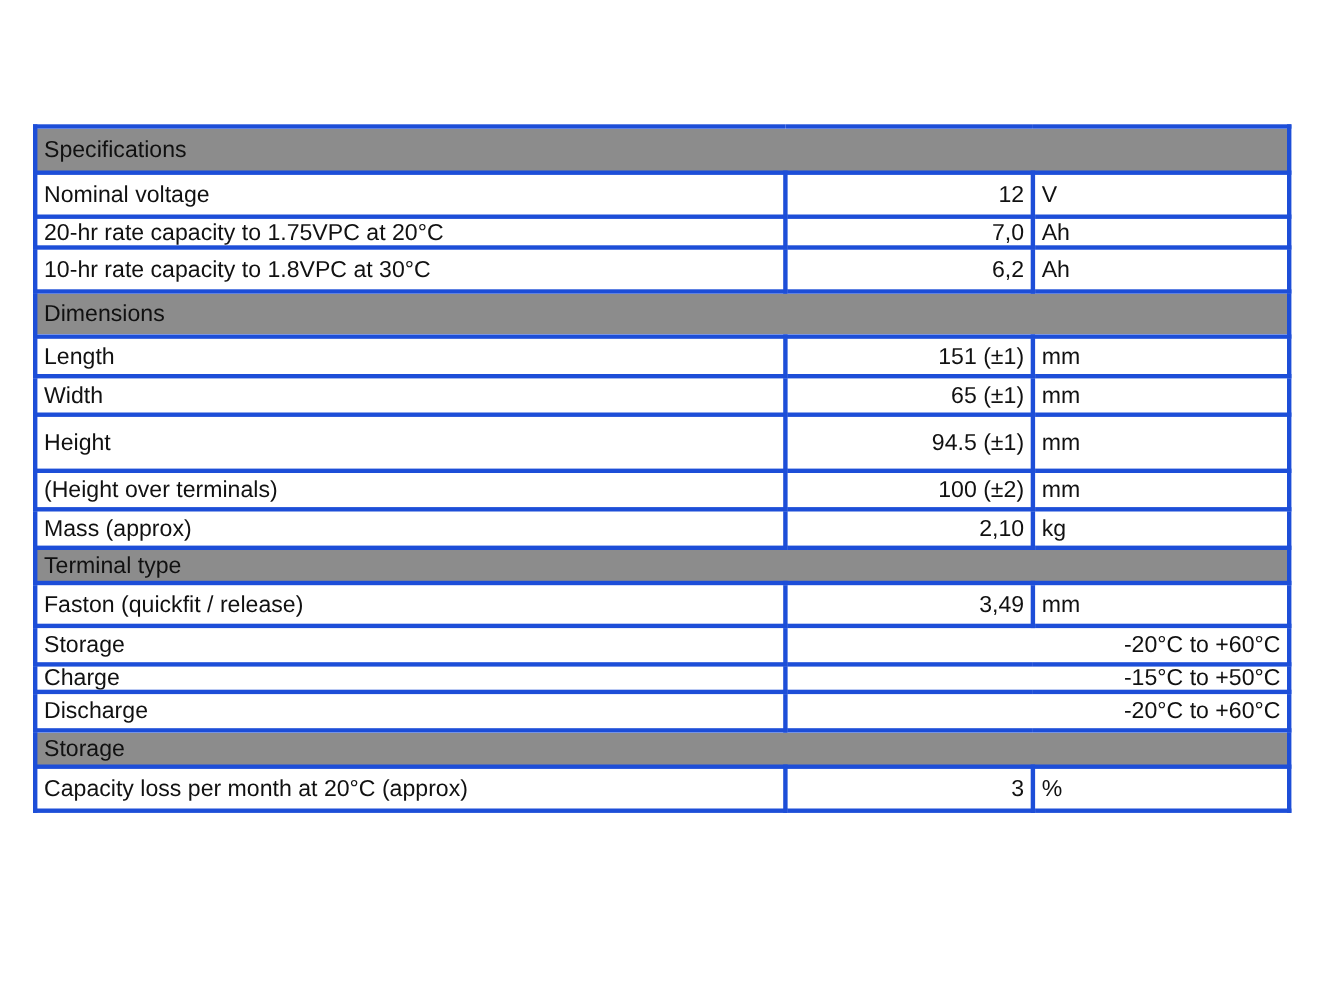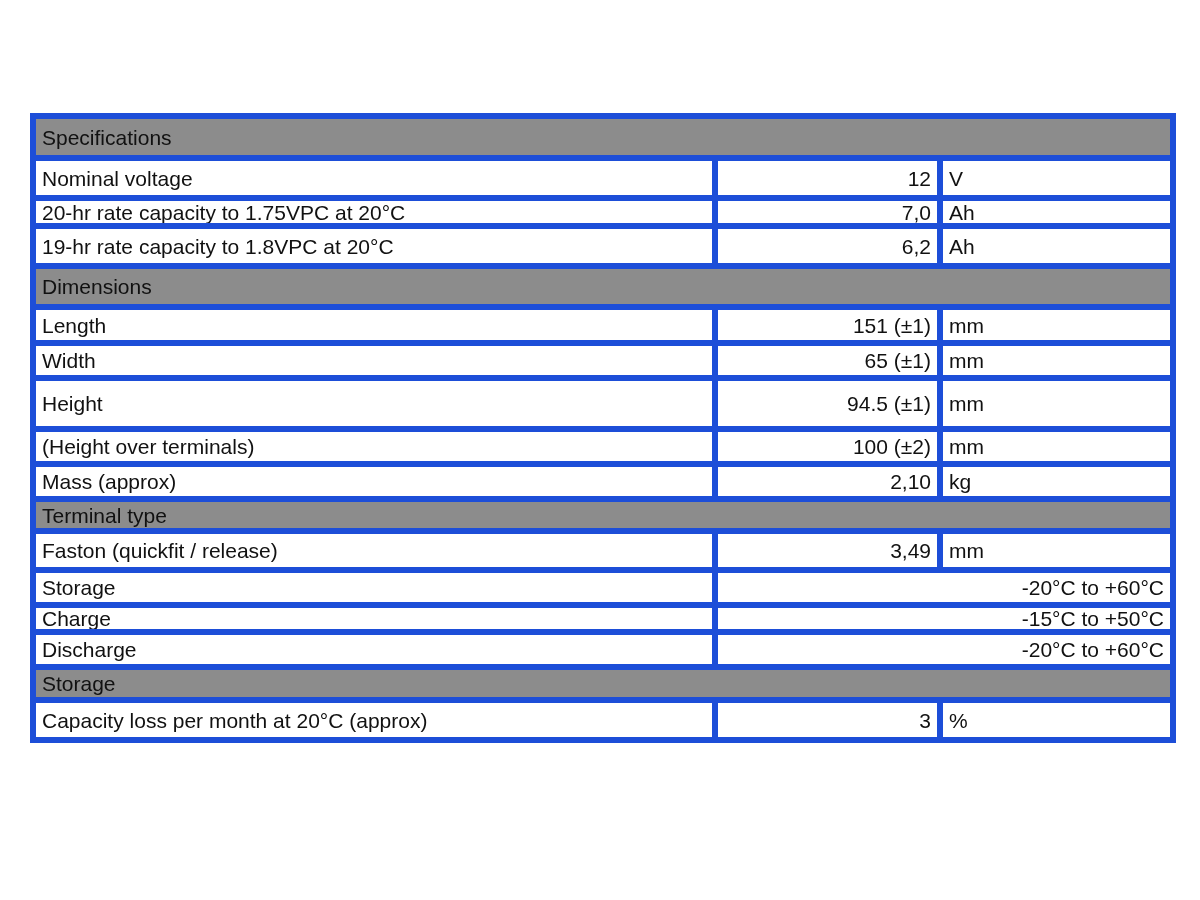--- a/index.html
+++ b/index.html
@@ -18,21 +18,21 @@
     }
     table.spec {
       border-collapse: collapse;
       width: 1140px;
       table-layout: fixed;
       font-family: "Liberation Sans", "DejaVu Sans", sans-serif;
       font-size: 21px;
       color: #111111;
     }
     table.spec td {
-      border: 6px solid #1d4ed8;
+      border: 4px solid #1d4ed8;
       padding: 0 6px;
       white-space: nowrap;
       overflow: hidden;
       line-height: 1;
       vertical-align: middle;
     }
     col.c-label { width: 682px; }
     col.c-value { width: 225px; }
     col.c-unit  { width: 233px; }
     tr.section td {
@@ -61,21 +61,21 @@
         <td>Nominal voltage</td>
         <td class="value">12</td>
         <td class="unit">V</td>
       </tr>
       <tr style="height:28px">
         <td>20-hr rate capacity to 1.75VPC at 20°C</td>
         <td class="value">7,0</td>
         <td class="unit">Ah</td>
       </tr>
       <tr style="height:40px">
-        <td>19-hr rate capacity to 1.8VPC at 20°C</td>
+        <td>10-hr rate capacity to 1.8VPC at 30°C</td>
         <td class="value">6,2</td>
         <td class="unit">Ah</td>
       </tr>
 
       <tr class="section" style="height:41px">
         <td colspan="3">Dimensions</td>
       </tr>
       <tr style="height:36px">
         <td>Length</td>
         <td class="value">151 (±1)</td>

